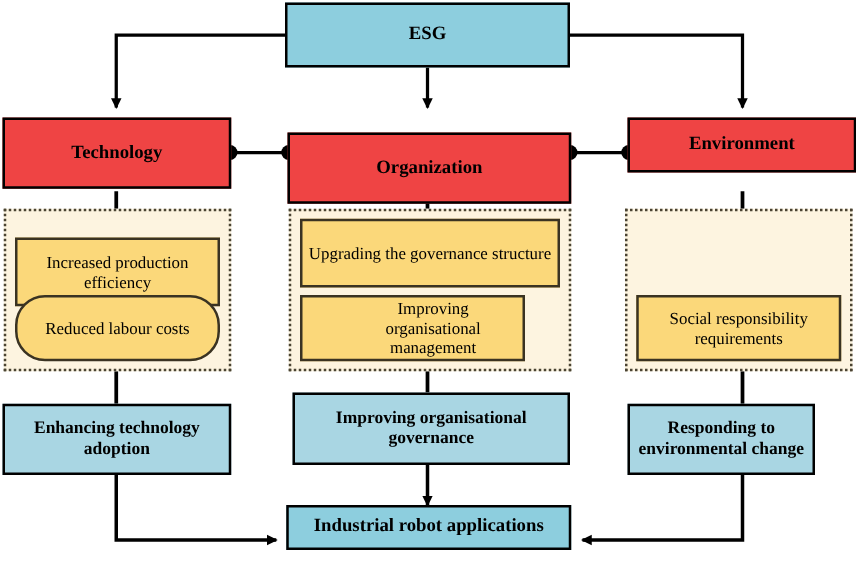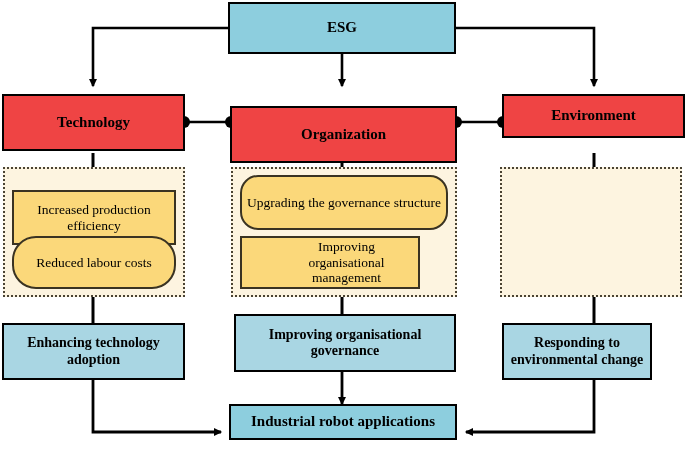--- a/index.html
+++ b/index.html
@@ -161,31 +161,34 @@
   <div class="card f13p5" style="left:12px; top:190px; width:164px; height:55px;">
     <span class="lbl">Increased production efficiency</span>
   </div>
 
   <div class="card f13p5" style="left:12px; top:236px; width:164px; height:53px;border-radius:24px;">
     <span class="lbl">Reduced labour costs</span>
   </div>
 
   <div class="group-box" style="left:231px; top:167px; width:226px; height:130px;"></div>
 
-  <div class="card f13p5" style="left:240px; top:175px; width:208px; height:55px;border-radius:18px;">
+  <div class="card f13p5" style="left:240px; top:175px; width:208px; height:55px;">
     <span class="lbl">Upgrading the governance structure</span>
   </div>
 
   <div class="card f13p5" style="left:240px; top:236px; width:180px; height:53px;padding-left:33px;">
     <span class="lbl">Improving organisational management</span>
   </div>
 
   <div class="group-box" style="left:500px; top:167px; width:182px; height:130px;"></div>
 
 
+  <div class="card f13p5" style="left:509px; top:236px; width:164px; height:53px;">
+    <span class="lbl">Social responsibility requirements</span>
+  </div>
 
   <div class="node node-mblue f14" style="left:2px; top:323px; width:183px; height:57px;">
     <span class="lbl">Enhancing technology adoption</span>
   </div>
 
   <div class="node node-mblue f14" style="left:234px; top:314px; width:222px; height:58px;">
     <span class="lbl">Improving organisational governance</span>
   </div>
 
   <div class="node node-mblue f14" style="left:502px; top:323px; width:150px; height:57px;">

